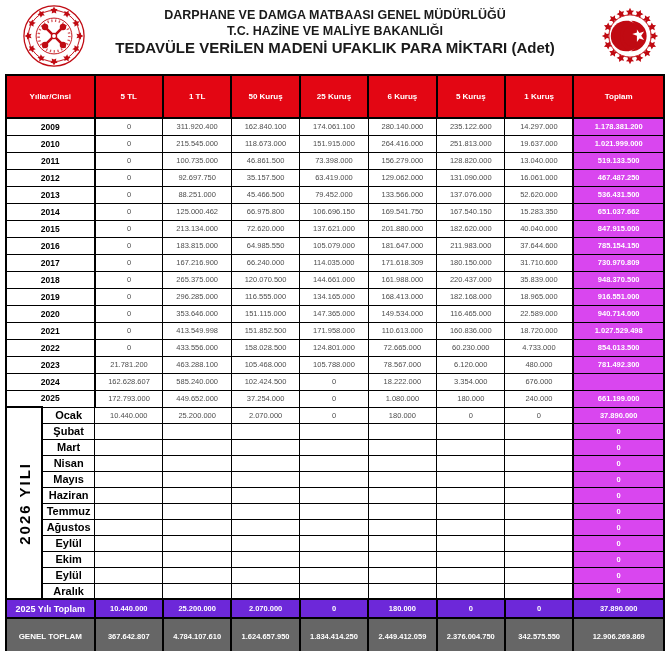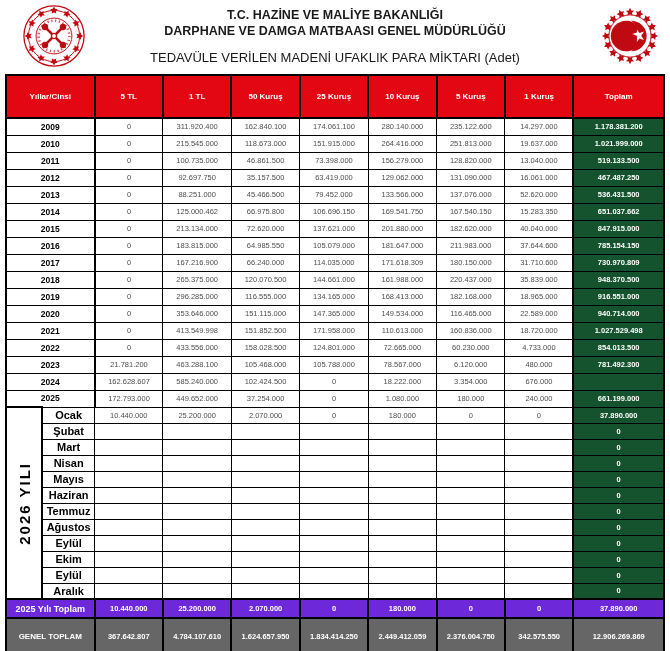--- a/index.html
+++ b/index.html
@@ -6,21 +6,21 @@
   html,body { width:670px; background:#fff; font-family:"Liberation Sans", sans-serif; }
   body { height:651px; overflow:hidden; }
 
   
   .page-header { position:relative; height:74px; padding-top:8px; }
   .logo { position:absolute; top:4px; width:64px; height:64px; }
   .logo.left  { left:22px; }
   .logo.right { right:8px; }
   .titles { text-align:center; padding:0 95px; }
   .title-main { font-size:12.5px; font-weight:bold; color:#1a1a1a; line-height:1.25; }
-  .subtitle { font-size:13px; font-weight:normal; color:#1a1a1a; margin-top:11px; }
+  .subtitle { font-size:15px; font-weight:bold; color:#1a1a1a; }
 
   
   .tbl-wrap { padding:0 5px; }
   table { width:660px; border-collapse:collapse; table-layout:fixed; }
   th, td { border:1px solid #000; overflow:hidden; white-space:nowrap; }
 
   col.c-year1 { width:36px; }
   col.c-year2 { width:52px; }
   col.c-val   { width:68px; }
   col.c-total { width:90px; }
@@ -29,21 +29,21 @@
     background:#e30613; color:#fff; font-size:8px; font-weight:bold;
     height:43px; text-align:center; border:2px solid #000;
   }
 
   tr.yr  { height:17px;margin-top:36px; }
   tr.mo  { height:16px; }
 
   th.ylabel { font-size:8.5px; font-weight:bold; color:#000; text-align:center; background:#fff; }
   td.val { font-size:7.5px; color:#4d4d4d; text-align:center; background:#fff; }
   td.tot {
-    background:#14532d; color:#fff; font-size:7.5px; font-weight:bold;
+    background:#d946ef; color:#fff; font-size:7.5px; font-weight:bold;
     text-align:center; border-left:2px solid #000; border-right:2px solid #000;
   }
 
   th.vgroup {
     background:#fff; border:2px solid #000; vertical-align:middle;
   }
   .vtext {
     display:block; margin:0 auto;
     writing-mode:vertical-rl; transform:rotate(180deg);
     font-size:15px; font-weight:bold; letter-spacing:2px; color:#000;
@@ -93,22 +93,22 @@
       </g>
       <circle cx="36" cy="36" r="5"></circle>
         <circle cx="64" cy="36" r="5"></circle>
       <circle cx="36" cy="64" r="5"></circle>
         <circle cx="64" cy="64" r="5"></circle>
       <circle cx="50" cy="50" r="4" fill="#fff" stroke="#c00a12" stroke-width="2"></circle>
     </g>
   </svg>
 
   <div class="titles">
+    <div class="title-main">DARPHANE VE DAMGA MATBAASI GENEL MÜDÜRLÜĞÜ</div>
     <div class="title-main">T.C. HAZİNE VE MALİYE BAKANLIĞI</div>
-    <div class="title-main">DARPHANE VE DAMGA MATBAASI GENEL MÜDÜRLÜĞÜ</div>
     <div class="subtitle">TEDAVÜLE VERİLEN MADENİ UFAKLIK PARA MİKTARI (Adet)</div>
   </div>
 
   <svg class="logo right" viewBox="0 0 100 100">
     <circle cx="50" cy="50" r="33" fill="none" stroke="#c00a12" stroke-width="1.5"></circle>
     <g fill="#c00a12">
       <g id="starring2">
         <path d="M50 6 l2 4 4.4 .6 -3.2 3.1 .8 4.4 -4 -2.1 -4 2.1 .8 -4.4 -3.2 -3.1 4.4 -.6z"></path>
       </g>
       <use href="#starring2" transform="rotate(22.5 50 50)"></use>
@@ -150,21 +150,21 @@
         <col class="c-val">
       <col class="c-total">
     </colgroup>
     <thead id="tbl-head">
         <tr>
           <th colspan="2">Yıllar/Cinsi</th>
           <th>5 TL</th>
           <th>1 TL</th>
           <th>50 Kuruş</th>
           <th>25 Kuruş</th>
-          <th>10 Kuruş</th>
+          <th>6 Kuruş</th>
           <th>5 Kuruş</th>
           <th>1 Kuruş</th>
           <th>Toplam</th>
         </tr>
       </thead>
     <tbody id="tbl-body">
         <tr class="yr">
           <th class="ylabel" colspan="2">2009</th>
           <td class="val">0</td>
           <td class="val">311.920.400</td>

